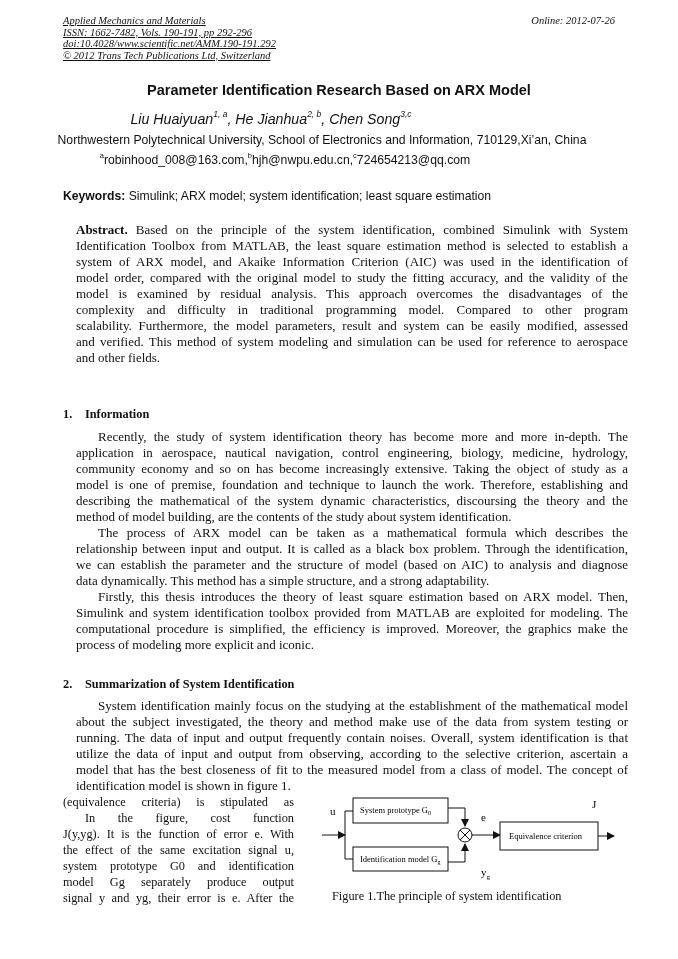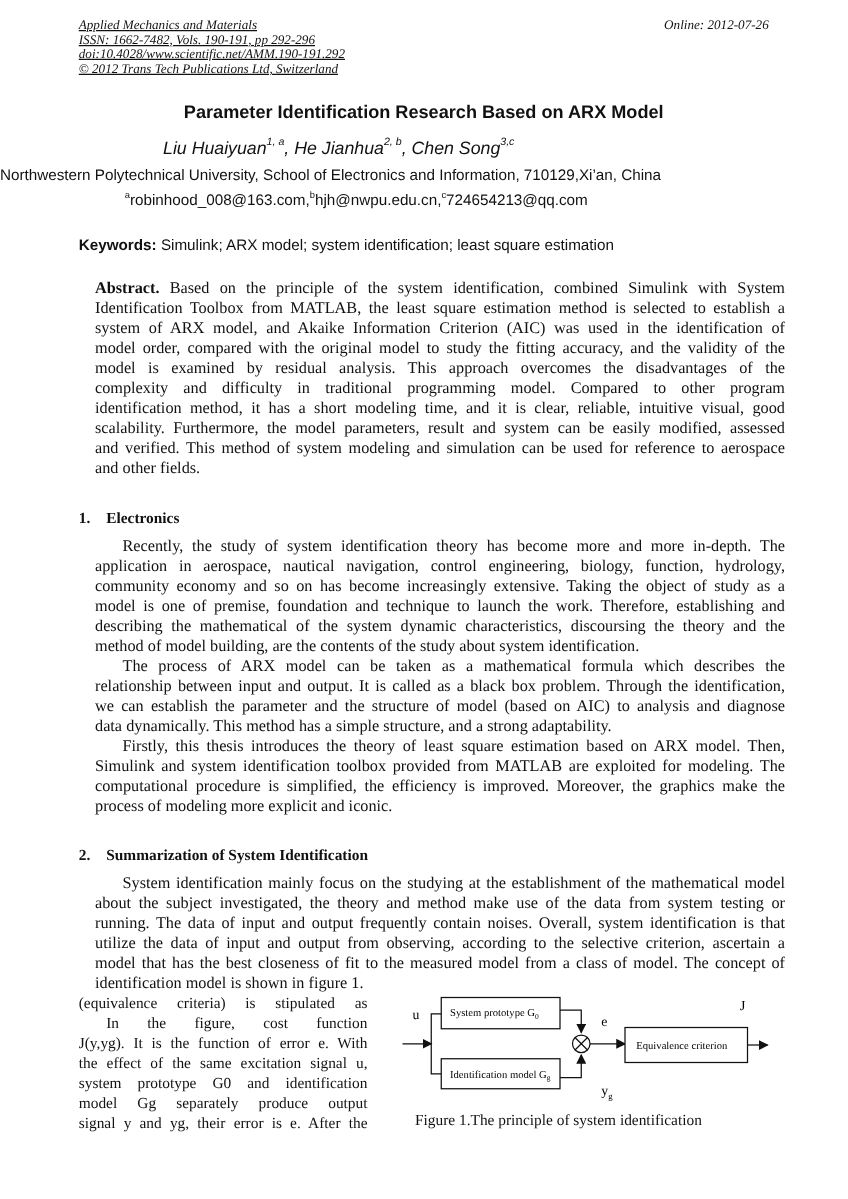--- a/index.html
+++ b/index.html
@@ -7,21 +7,21 @@
   .serif { font-family: "Liberation Serif", "DejaVu Serif", serif; }
   .sans { font-family: "Liberation Sans", "DejaVu Sans", sans-serif; }
   .abs { position:absolute; }
 
   .header { left:63px; top:15px; width:552px; font-style:italic; font-size:10.5px; line-height:11.6px;text-decoration:underline; }
   .header .online { position:absolute; right:0; top:0;margin-left:28px; }
 
   .title { left:0; width:678px; top:82px; text-align:center; font-weight:bold; font-size:14.5px; }
   .authors { left:0; width:542px; top:111px; text-align:center; font-size:14.2px;font-style:italic; }
   .authors sup { font-size:8.5px; vertical-align:7px; line-height:0; }
-  .affil { left:0; width:644px; top:133px; font-size:12.2px; }
+  .affil { left:0; width:644px; top:133px; text-align:center; font-size:12.2px; }
   .emails { left:0; width:570px; top:153px; text-align:center; font-size:12.2px; }
   .emails sup { font-size:7.5px; vertical-align:6px; line-height:0; }
   .keywords { left:63px; top:189px; font-size:12.2px; }
   .keywords b { font-weight:bold; }
 
   .para { left:76px; width:552px; font-size:13px; line-height:16.05px; text-align:justify; }
   .para .ln { display:block; text-align:justify; text-align-last:justify; white-space:nowrap; height:16.05px; overflow:visible; }
   .para .ln.last { text-align-last:left; }
   .para .ln.ind { text-indent:22px; }
 
@@ -64,33 +64,32 @@
   <span>Simulink; ARX model; system identification; least square estimation</span>
 </div>
 
 <div class="abs para serif" style="top:222px;">
   <span class="ln"><b>Abstract.</b><span> Based on the principle of the system identification, combined Simulink with System</span></span>
   <span class="ln">Identification Toolbox from MATLAB, the least square estimation method is selected to establish a</span>
   <span class="ln">system of ARX model, and Akaike Information Criterion (AIC) was used in the identification of</span>
   <span class="ln">model order, compared with the original model to study the fitting accuracy, and the validity of the</span>
   <span class="ln">model is examined by residual analysis. This approach overcomes the disadvantages of the</span>
   <span class="ln">complexity and difficulty in traditional programming model. Compared to other program</span>
-  <span class="ln">identification method, it has a short modeling time, and it is clear, reliable, intuitive visual, good</span>
   <span class="ln">scalability. Furthermore, the model parameters, result and system can be easily modified, assessed</span>
   <span class="ln">and verified. This method of system modeling and simulation can be used for reference to aerospace</span>
   <span class="ln last">and other fields.</span>
 </div>
 
 <div class="abs sec serif" style="top:407px;">
-  <span class="num">1.</span><span>Electronics</span>
+  <span class="num">1.</span><span>Information</span>
 </div>
 
 <div class="abs para serif" style="top:429px;">
   <span class="ln ind">Recently, the study of system identification theory has become more and more in-depth. The</span>
-  <span class="ln">application in aerospace, nautical navigation, control engineering, biology, function, hydrology,</span>
+  <span class="ln">application in aerospace, nautical navigation, control engineering, biology, medicine, hydrology,</span>
   <span class="ln">community economy and so on has become increasingly extensive. Taking the object of study as a</span>
   <span class="ln">model is one of premise, foundation and technique to launch the work. Therefore, establishing and</span>
   <span class="ln">describing the mathematical of the system dynamic characteristics, discoursing the theory and the</span>
   <span class="ln last">method of model building, are the contents of the study about system identification.</span>
 </div>
 
 <div class="abs para serif" style="top:525px;">
   <span class="ln ind">The process of ARX model can be taken as a mathematical formula which describes the</span>
   <span class="ln">relationship between input and output. It is called as a black box problem. Through the identification,</span>
   <span class="ln">we can establish the parameter and the structure of model (based on AIC) to analysis and diagnose</span>

